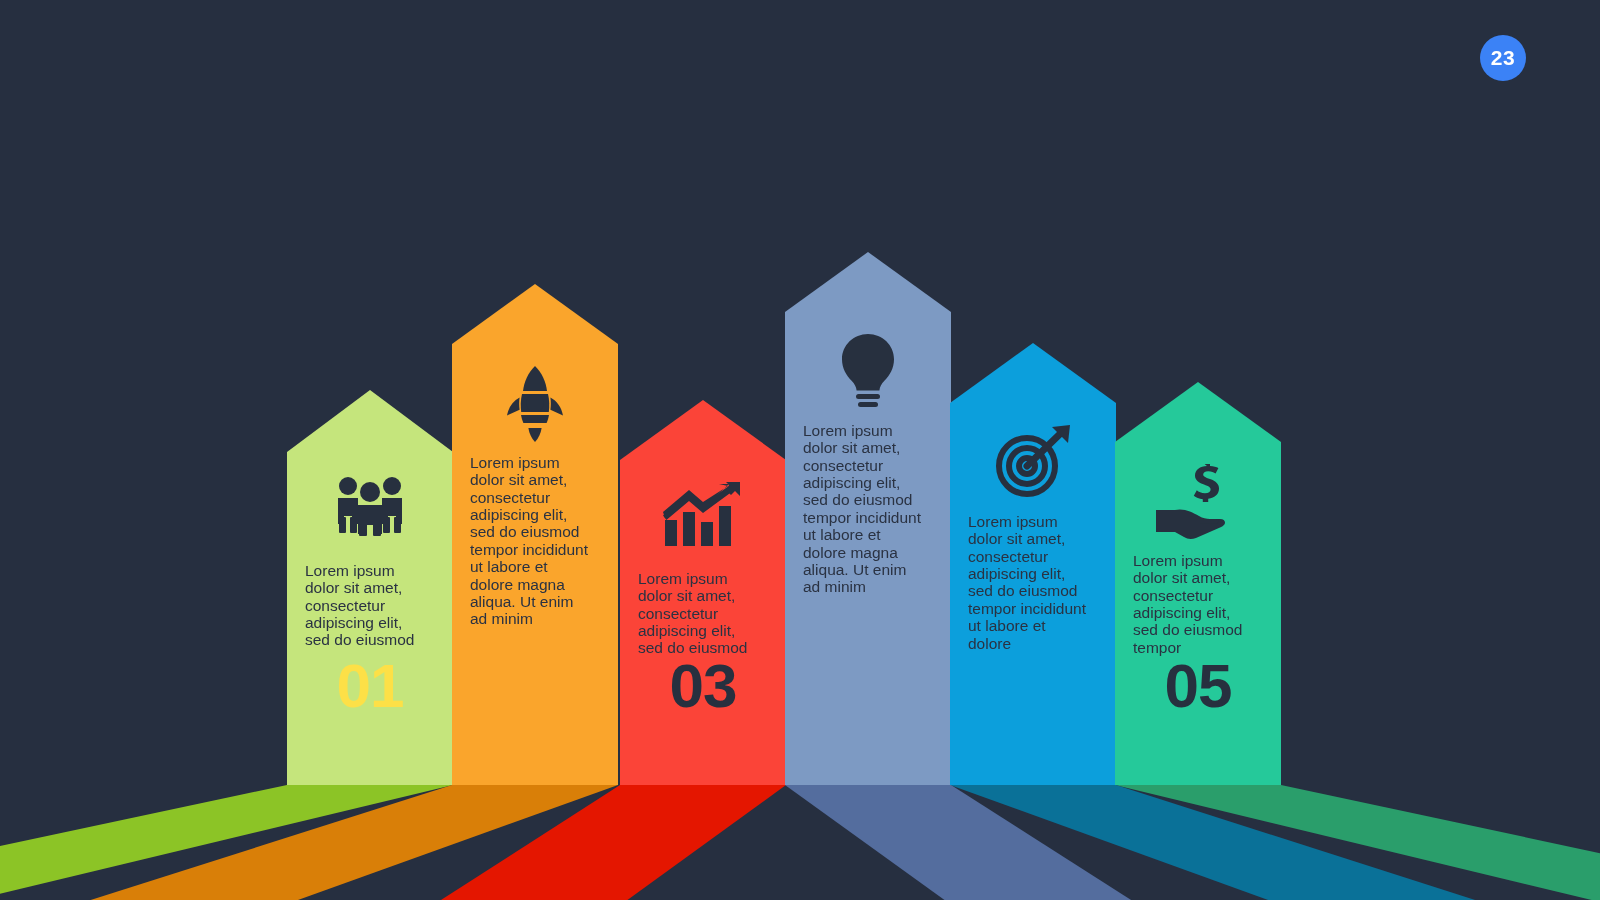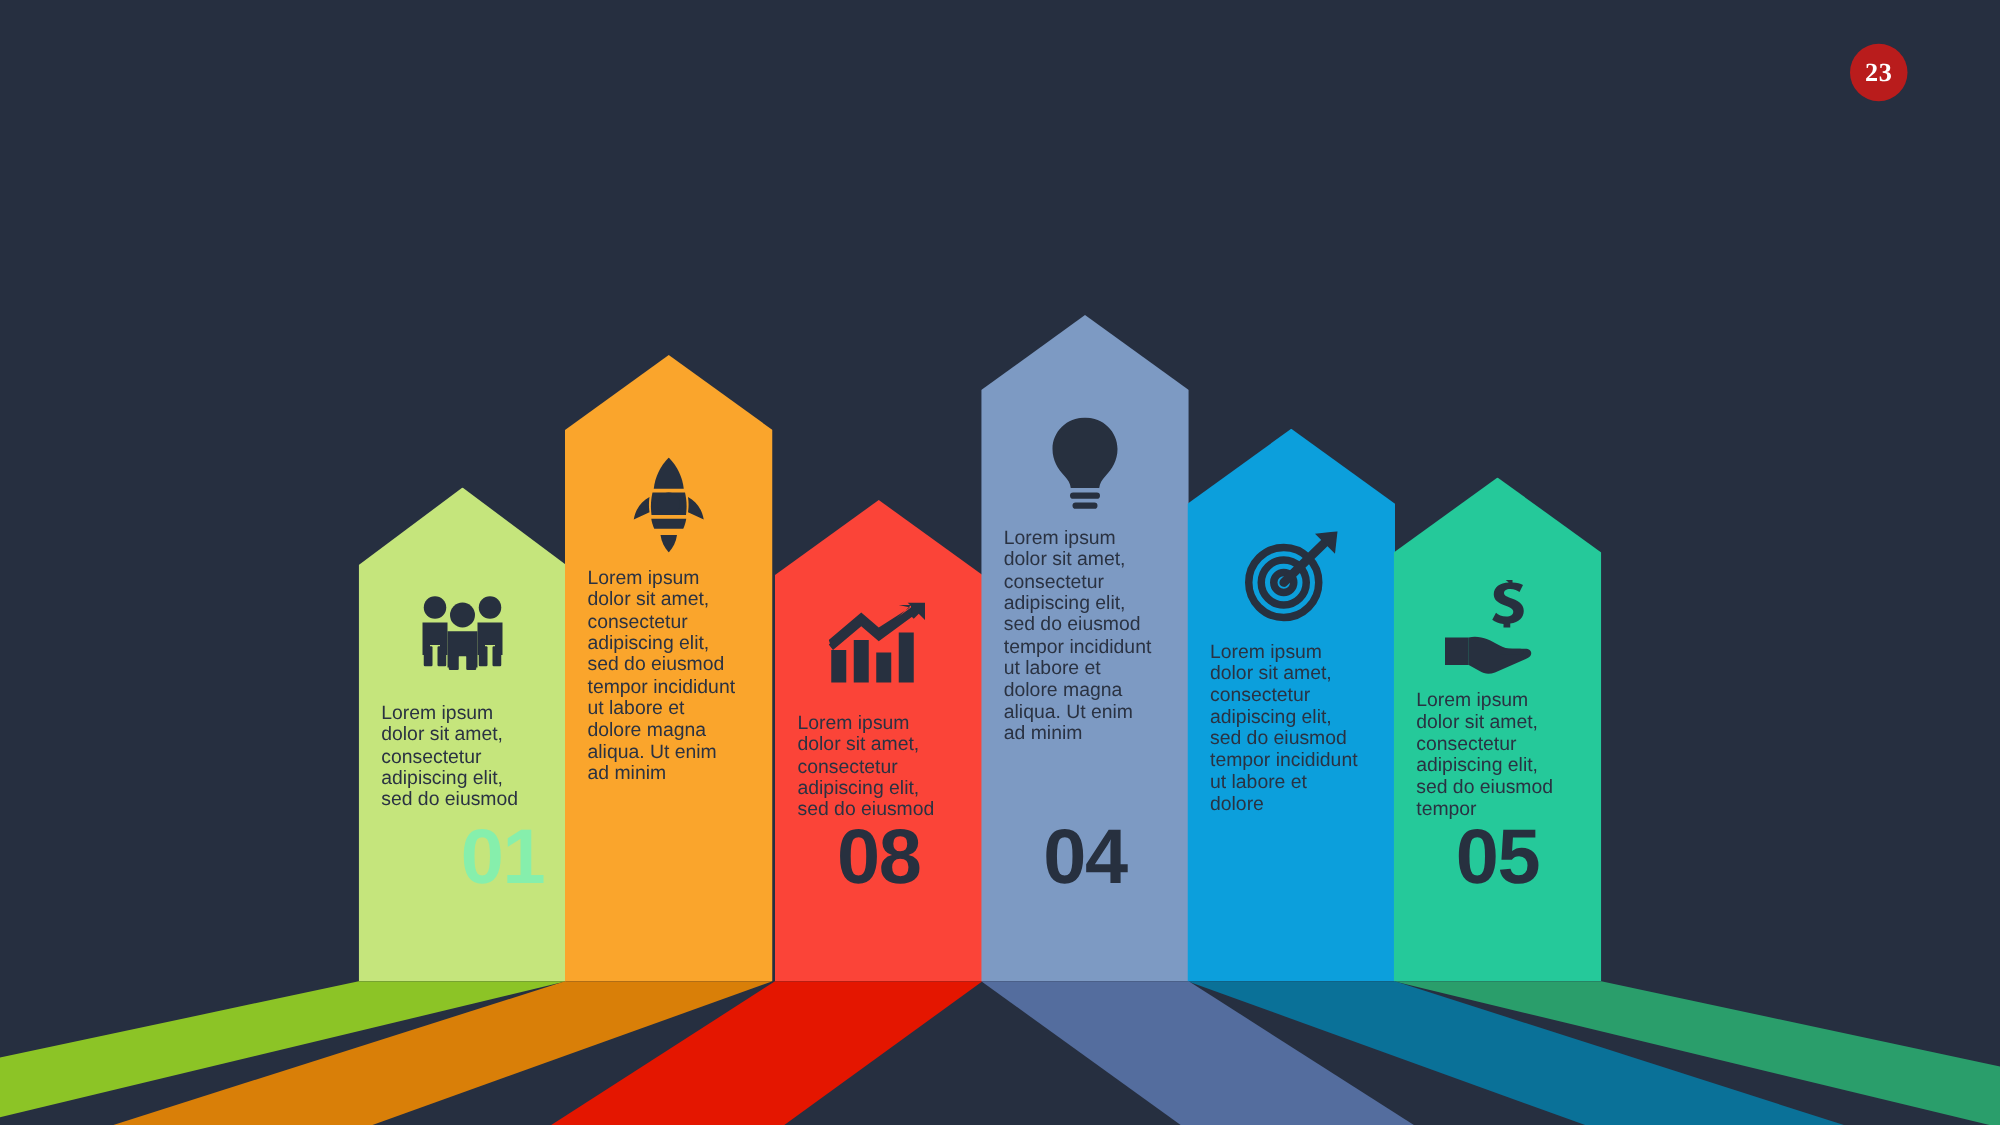--- a/index.html
+++ b/index.html
@@ -136,21 +136,21 @@
           <rect x="26" y="50" width="8" height="12" rx="1"></rect>
           <rect x="40" y="50" width="8" height="12" rx="1"></rect>
         </g>
           </svg>
         </div>
         <div class="col-text" style="color: rgb(42, 50, 66); top: 172px;">Lorem ipsum
 dolor sit amet,
 consectetur
 adipiscing elit,
 sed do eiusmod</div>
-        <div class="col-num" style="color: #86efac; top: 265px; padding-left: 32px;">01</div>
+        <div class="col-num" style="color: #fde047; top: 265px;">01</div>
       </div>
       <div class="col" style="left: 452px; top: 284px; bottom: auto; height: 501px;">
         <svg class="col-shape" viewBox="0 0 166 501" preserveAspectRatio="none">
           <polygon points="83,0 166,60 166,501 0,501 0,60" fill="#faa52c"></polygon>
         </svg>
         <div class="col-icon" style="top: 82px;">
           <svg width="72" height="76" viewBox="0 0 72 76">
         <g fill="#27303f">
           <path d="M36 0c-7 7-11 16-12 25h24C47 16 43 7 36 0z"></path>
           <path d="M23 28h26c1.4 6 1.6 12 .8 18H22.2c-.8-6-.6-12 .8-18z"></path>
@@ -189,21 +189,21 @@
           <path d="M0 33.5 L26 10.6 L40 22.6 L70 1 l4 5 L40 31 L26 19 L3.4 38z"></path>
           <path d="M63 0 h14 v14 l-5-5 -4 4 -5-5 4-4z"></path>
         </g>
           </svg>
         </div>
         <div class="col-text" style="color: rgb(42, 50, 66); top: 170px;">Lorem ipsum
 dolor sit amet,
 consectetur
 adipiscing elit,
 sed do eiusmod</div>
-        <div class="col-num" style="color: rgb(39, 48, 63); top: 255px;">08</div>
+        <div class="col-num" style="color: rgb(39, 48, 63); top: 255px;">03</div>
       </div>
       <div class="col" style="left: 785px; top: 252px; bottom: auto; height: 533px;">
         <svg class="col-shape" viewBox="0 0 166 533" preserveAspectRatio="none">
           <polygon points="83,0 166,60 166,533 0,533 0,60" fill="#7d9ac3"></polygon>
         </svg>
         <div class="col-icon" style="top: 82px;">
           <svg width="64" height="78" viewBox="0 0 64 78">
         <g fill="#27303f">
           <path d="M32 0C17.6 0 6 11.2 6 25.2c0 9.2 4.4 16 9.6 21.6 3 3.2 4.6 6 5 9.6h22.8c.4-3.6 2-6.4 5-9.6C53.6 41.2 58 34.4 58 25.2 58 11.2 46.4 0 32 0z"></path>
           <circle cx="22" cy="25" r="7" fill="#ffffff" fill-opacity="0"></circle>
@@ -219,21 +219,20 @@
         <div class="col-text" style="color: rgb(42, 50, 66); top: 170px;">Lorem ipsum
 dolor sit amet,
 consectetur
 adipiscing elit,
 sed do eiusmod
 tempor incididunt
 ut labore et
 dolore magna
 aliqua. Ut enim
 ad minim</div>
-        <div class="col-num" style="color: rgb(39, 48, 63); top: 403px;">04</div>
       </div>
       <div class="col" style="left: 950px; top: 343px; bottom: auto; height: 442px;">
         <svg class="col-shape" viewBox="0 0 166 442" preserveAspectRatio="none">
           <polygon points="83,0 166,60 166,442 0,442 0,60" fill="#0c9fdc"></polygon>
         </svg>
         <div class="col-icon" style="top: 82px;">
           <svg width="78" height="74" viewBox="0 0 78 74">
         <g fill="none" stroke="#27303f" stroke-width="6">
           <circle cx="33" cy="41" r="28"></circle>
           <circle cx="33" cy="41" r="18"></circle>
@@ -271,17 +270,17 @@
         <div class="col-text" style="color: rgb(42, 50, 66); top: 170px;">Lorem ipsum
 dolor sit amet,
 consectetur
 adipiscing elit,
 sed do eiusmod
 tempor</div>
         <div class="col-num" style="color: rgb(39, 48, 63); top: 273px;">05</div>
       </div>
     </div>
 
-  <div id="page-badge" style="left: 1480px; top: 35px; background: #b91c1c; color: rgb(255, 255, 255); font-family: Liberation Serif, serif;">
+  <div id="page-badge" style="left: 1480px; top: 35px; background: #3b82f6; color: rgb(255, 255, 255);">
     <span>23</span>
   </div>
 
 </div>
 
 </body></html>

